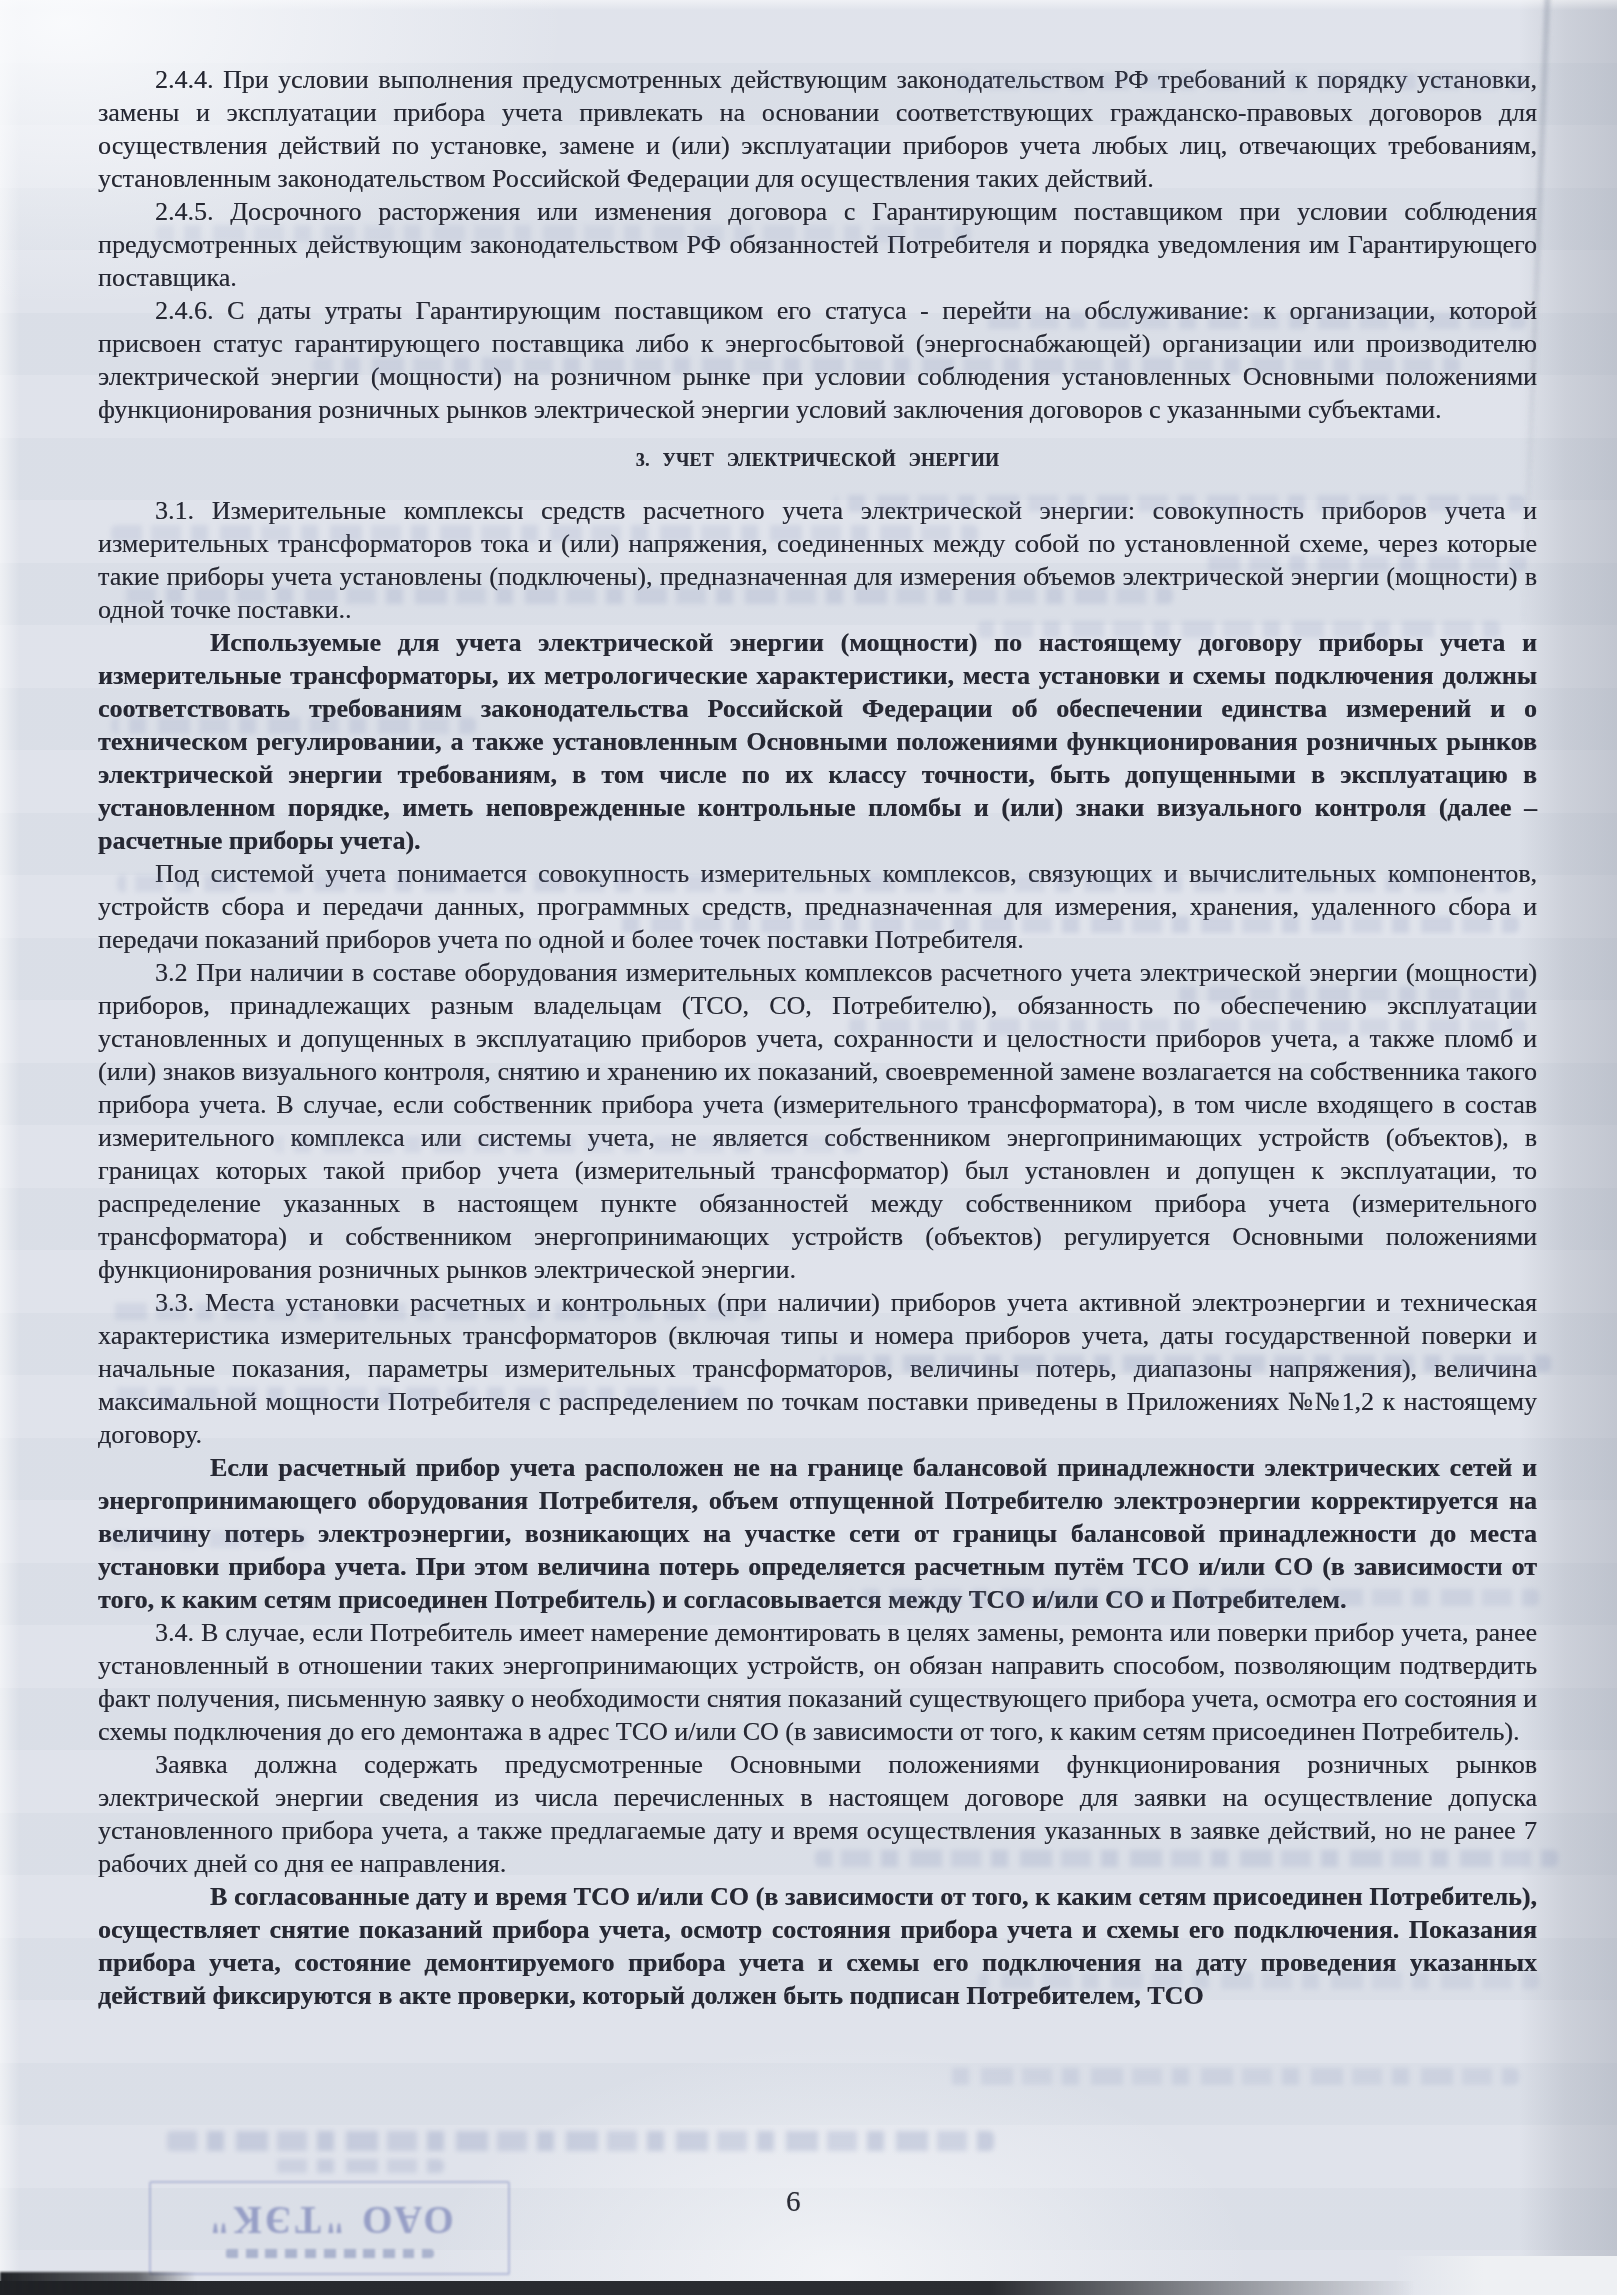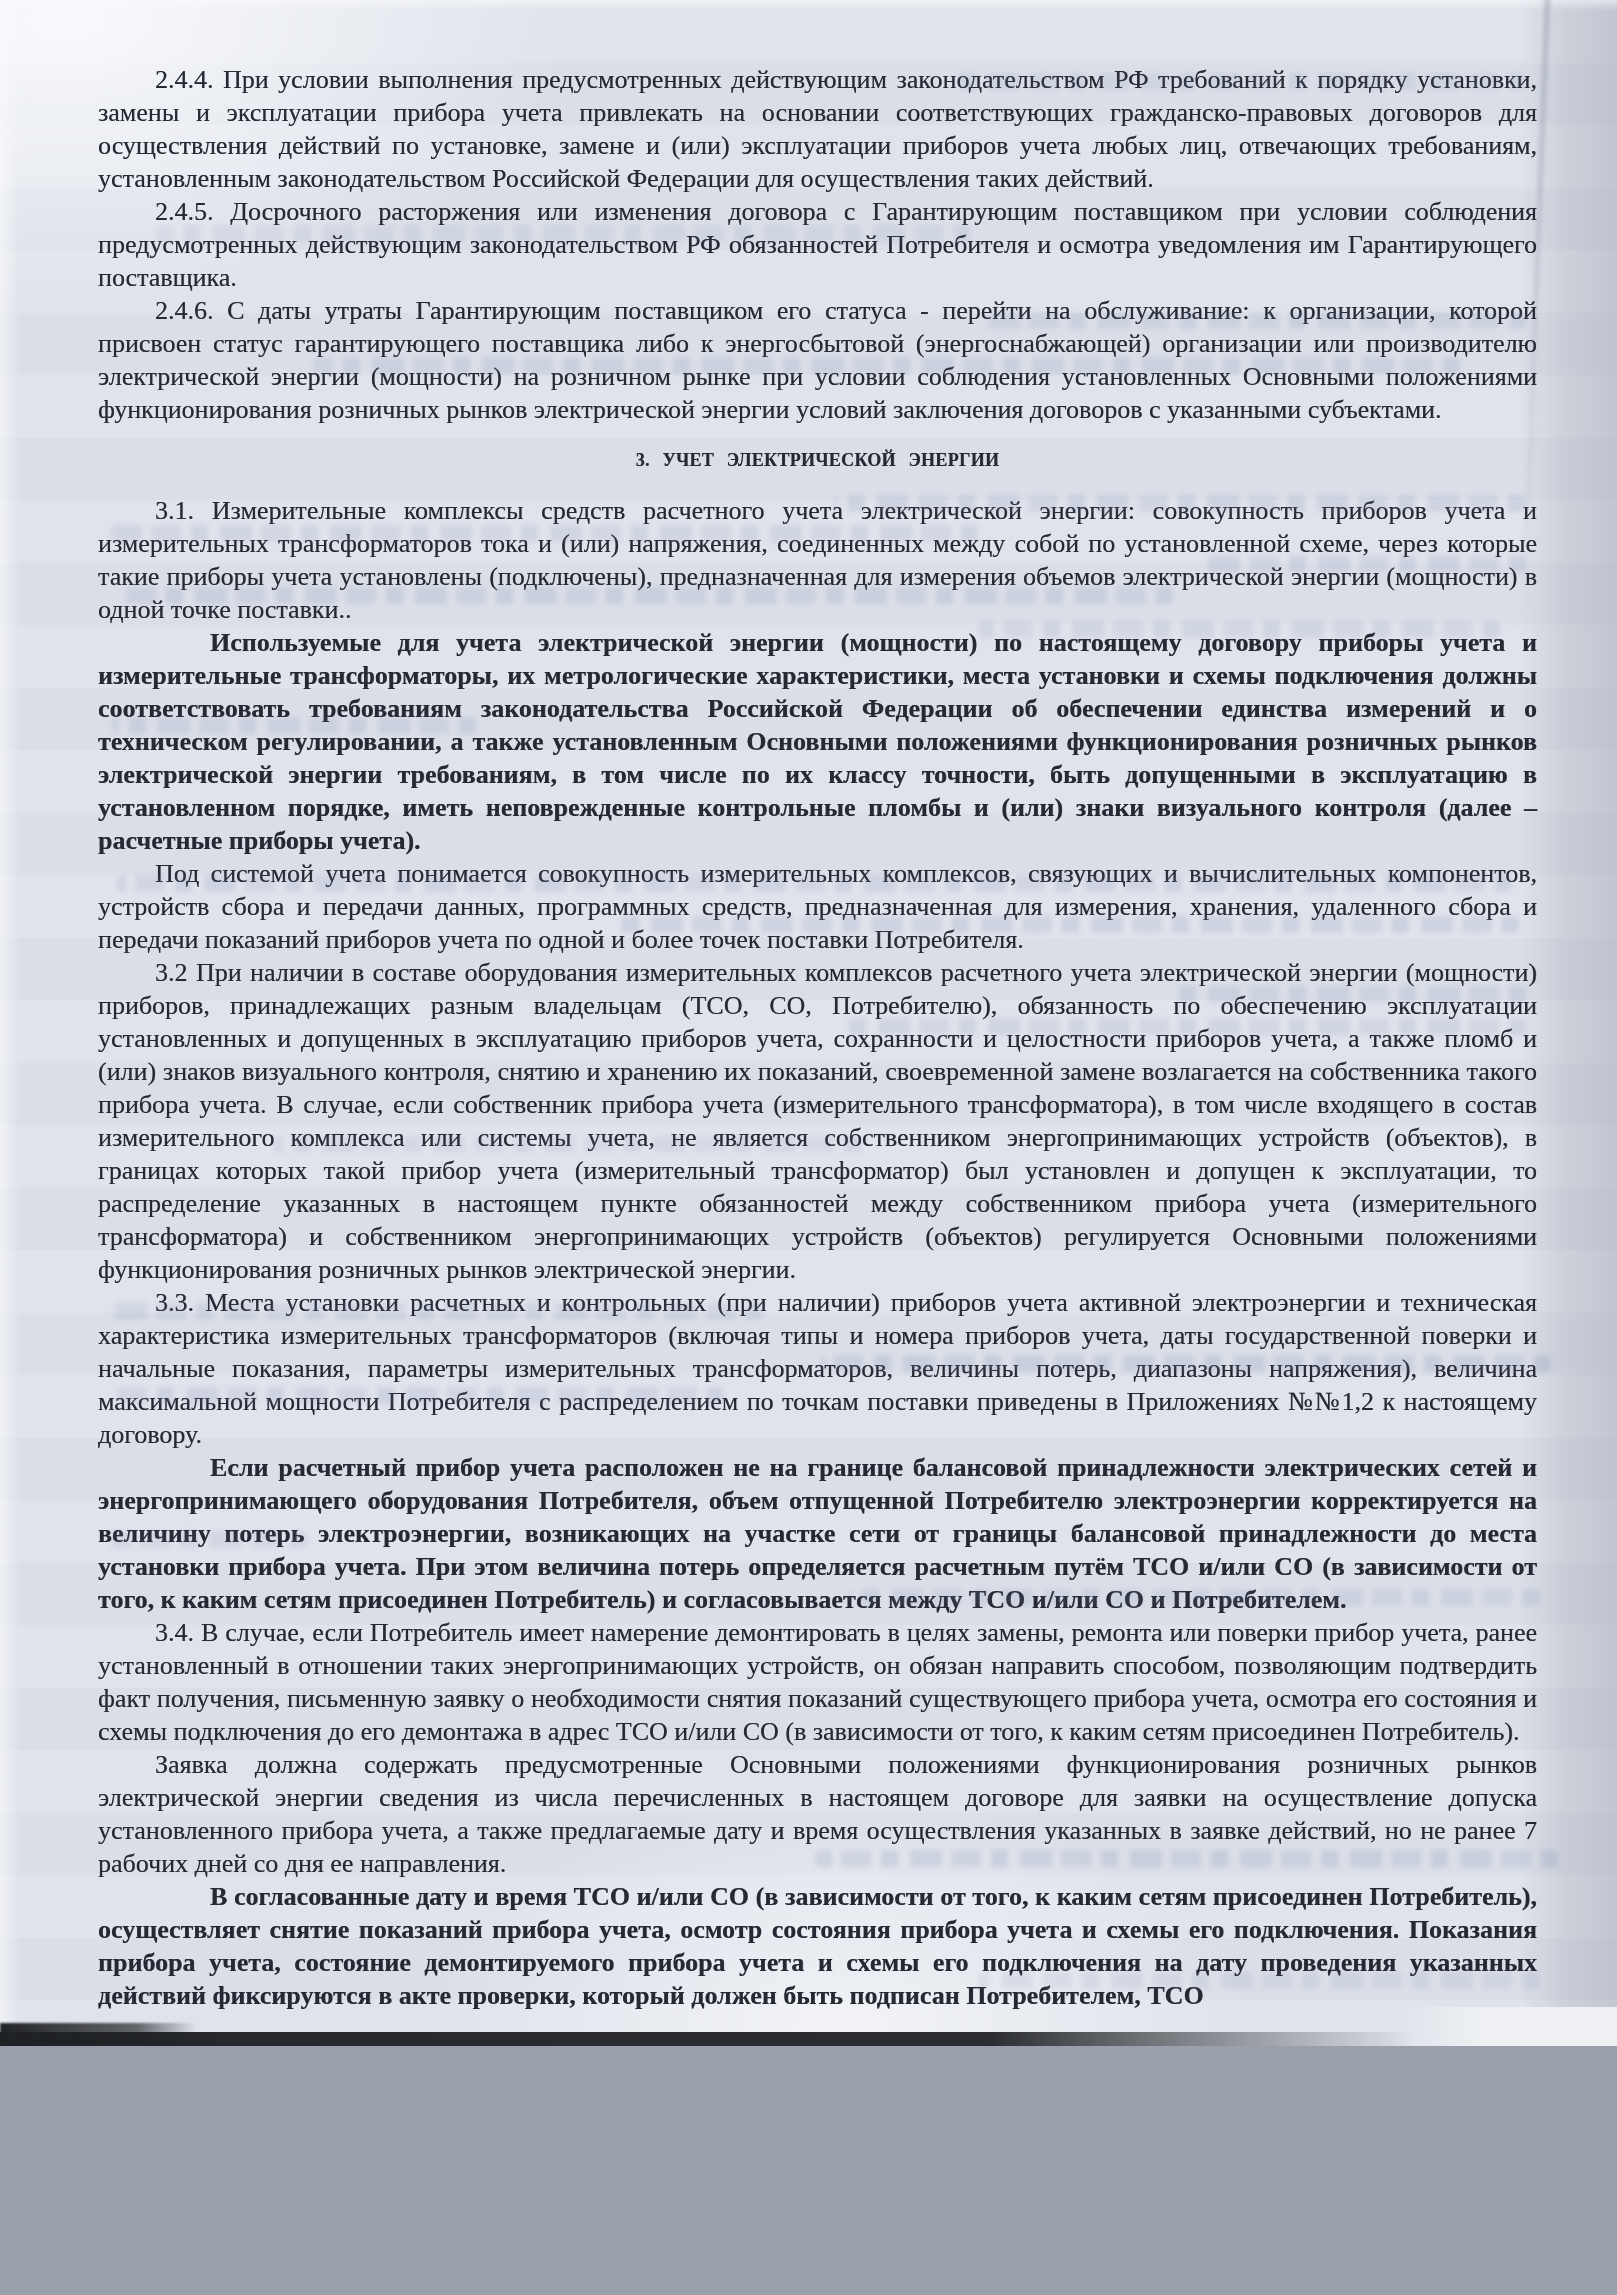--- a/index.html
+++ b/index.html
@@ -1,18 +1,18 @@
 <!DOCTYPE html>
 <html lang="ru" style="font-size:10.4px"><head>
 <meta charset="utf-8">
 <style>
   html,body{margin:0;padding:0;background:#9aa0ab;}
   .page{
     position:relative;
-    width:1617px;height:2046px;
+    width:1617px;height:2295px;
     overflow:hidden;
     font-family:"Liberation Serif","DejaVu Serif",serif;
     background:
       radial-gradient(ellipse 717px 404px at 4% 1%, rgba(250,251,253,.95), rgba(250,251,253,0) 70%),
       linear-gradient(90deg, rgba(255,255,255,.55) 0px, rgba(255,255,255,0) 19.6px),
       linear-gradient(180deg, rgba(255,255,255,.5) 0px, rgba(255,255,255,0) 10.4px),
       linear-gradient(90deg, rgba(0,0,0,0) 1519px, rgba(105,112,128,.16) 1565px, rgba(125,131,146,.30) 1617px),
       radial-gradient(ellipse 587px 326px at 52% 99%, rgba(248,249,251,.75), rgba(248,249,251,0) 70%),
       repeating-linear-gradient(180deg, rgba(255,255,255,.05) 0 63px, rgba(146,156,176,.05) 63px 125px),
       #dee2ea;
@@ -93,21 +93,21 @@
 </style>
 </head>
 <body>
 
 <div class="page">
 
   <div class="crease"></div>
 
   <div class="doc-body">
       <p class="para">2.4.4. При условии выполнения предусмотренных действующим законодательством РФ требований к порядку установки, замены и эксплуатации прибора учета привлекать на основании соответствующих гражданско-правовых договоров для осуществления действий по установке, замене и (или) эксплуатации приборов учета любых лиц, отвечающих требованиям, установленным законодательством Российской Федерации для осуществления таких действий.</p>
-      <p class="para">2.4.5. Досрочного расторжения или изменения договора с Гарантирующим поставщиком при условии соблюдения предусмотренных действующим законодательством РФ обязанностей Потребителя и осмотра уведомления им Гарантирующего поставщика.</p>
+      <p class="para">2.4.5. Досрочного расторжения или изменения договора с Гарантирующим поставщиком при условии соблюдения предусмотренных действующим законодательством РФ обязанностей Потребителя и порядка уведомления им Гарантирующего поставщика.</p>
       <p class="para">2.4.6. С даты утраты Гарантирующим поставщиком его статуса - перейти на обслуживание: к организации, которой присвоен статус гарантирующего поставщика либо к энергосбытовой (энергоснабжающей) организации или производителю электрической энергии (мощности) на розничном рынке при условии соблюдения установленных Основными положениями функционирования розничных рынков электрической энергии условий заключения договоров с указанными субъектами.</p>
       <h2 class="heading">3. УЧЕТ ЭЛЕКТРИЧЕСКОЙ ЭНЕРГИИ</h2>
       <p class="para">3.1. Измерительные комплексы средств расчетного учета электрической энергии: совокупность приборов учета и измерительных трансформаторов тока и (или) напряжения, соединенных между собой по установленной схеме, через которые такие приборы учета установлены (подключены), предназначенная для измерения объемов электрической энергии (мощности) в одной точке поставки..</p>
       <p class="para indent-lg">Используемые для учета электрической энергии (мощности) по настоящему договору приборы учета и измерительные трансформаторы, их метрологические характеристики, места установки и схемы подключения должны соответствовать требованиям законодательства Российской Федерации об обеспечении единства измерений и о техническом регулировании, а также установленным Основными положениями функционирования розничных рынков электрической энергии требованиям, в том числе по их классу точности, быть допущенными в эксплуатацию в установленном порядке, иметь неповрежденные контрольные пломбы и (или) знаки визуального контроля (далее – расчетные приборы учета).</p>
       <p class="para">Под системой учета понимается совокупность измерительных комплексов, связующих и вычислительных компонентов, устройств сбора и передачи данных, программных средств, предназначенная для измерения, хранения, удаленного сбора и передачи показаний приборов учета по одной и более точек поставки Потребителя.</p>
       <p class="para">3.2 При наличии в составе оборудования измерительных комплексов расчетного учета электрической энергии (мощности) приборов, принадлежащих разным владельцам (ТСО, СО, Потребителю), обязанность по обеспечению эксплуатации установленных и допущенных в эксплуатацию приборов учета, сохранности и целостности приборов учета, а также пломб и (или) знаков визуального контроля, снятию и хранению их показаний, своевременной замене возлагается на собственника такого прибора учета. В случае, если собственник прибора учета (измерительного трансформатора), в том числе входящего в состав измерительного комплекса или системы учета, не является собственником энергопринимающих устройств (объектов), в границах которых такой прибор учета (измерительный трансформатор) был установлен и допущен к эксплуатации, то распределение указанных в настоящем пункте обязанностей между собственником прибора учета (измерительного трансформатора) и собственником энергопринимающих устройств (объектов) регулируется Основными положениями функционирования розничных рынков электрической энергии.</p>
       <p class="para">3.3. Места установки расчетных и контрольных (при наличии) приборов учета активной электроэнергии и техническая характеристика измерительных трансформаторов (включая типы и номера приборов учета, даты государственной поверки и начальные показания, параметры измерительных трансформаторов, величины потерь, диапазоны напряжения), величина максимальной мощности Потребителя с распределением по точкам поставки приведены в Приложениях №№1,2 к настоящему договору.</p>
       <p class="para indent-lg">Если расчетный прибор учета расположен не на границе балансовой принадлежности электрических сетей и энергопринимающего оборудования Потребителя, объем отпущенной Потребителю электроэнергии корректируется на величину потерь электроэнергии, возникающих на участке сети от границы балансовой принадлежности до места установки прибора учета. При этом величина потерь определяется расчетным путём ТСО и/или СО (в зависимости от того, к каким сетям присоединен Потребитель) и согласовывается между ТСО и/или СО и Потребителем.</p>
       <p class="para">3.4. В случае, если Потребитель имеет намерение демонтировать в целях замены, ремонта или поверки прибор учета, ранее установленный в отношении таких энергопринимающих устройств, он обязан направить способом, позволяющим подтвердить факт получения, письменную заявку о необходимости снятия показаний существующего прибора учета, осмотра его состояния и схемы подключения до его демонтажа в адрес ТСО и/или СО (в зависимости от того, к каким сетям присоединен Потребитель).</p>
       <p class="para">Заявка должна содержать предусмотренные Основными положениями функционирования розничных рынков электрической энергии сведения из числа перечисленных в настоящем договоре для заявки на осуществление допуска установленного прибора учета, а также предлагаемые дату и время осуществления указанных в заявке действий, но не ранее 7 рабочих дней со дня ее направления.</p>

